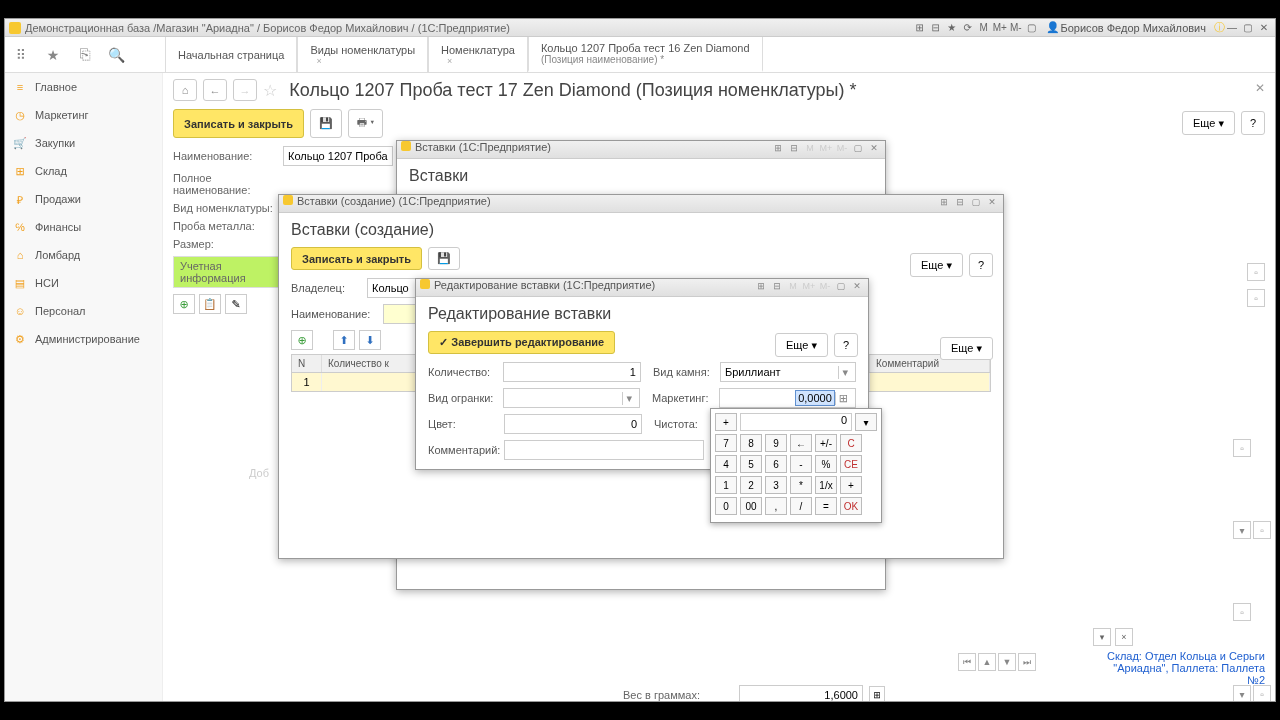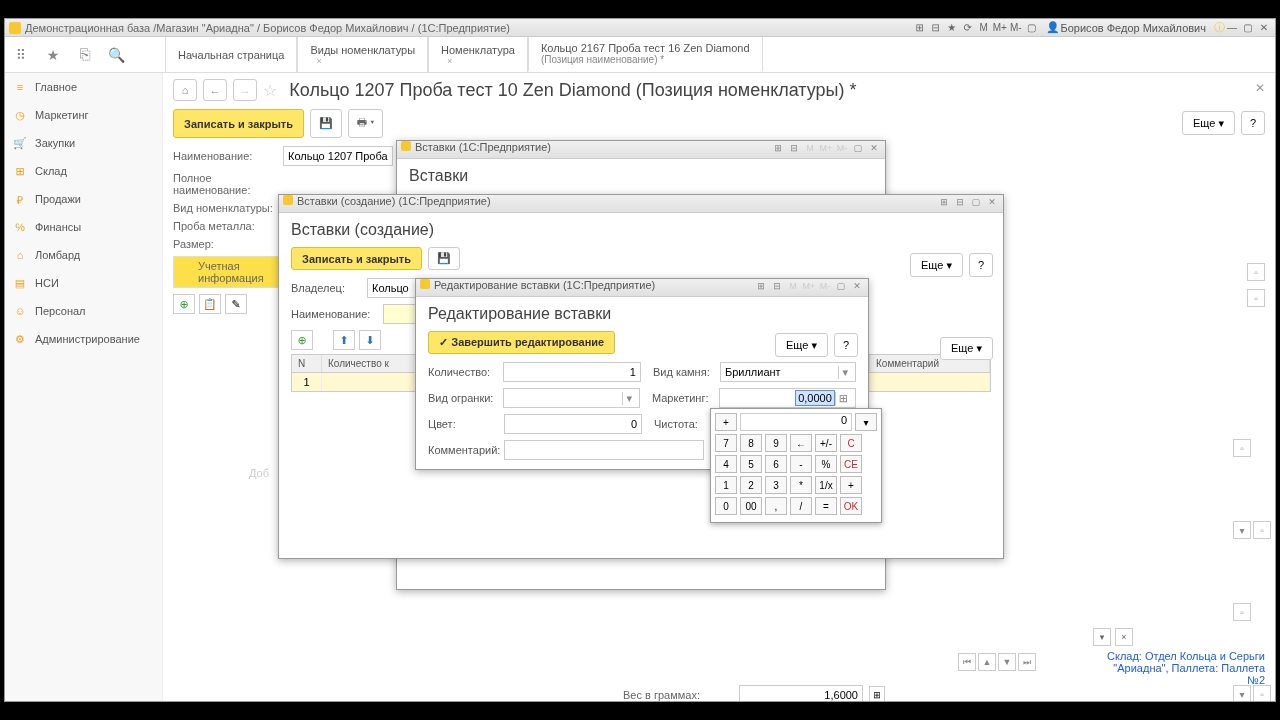--- a/index.html
+++ b/index.html
@@ -126,21 +126,21 @@
         </div>
       <div class="tab">
           <span>Виды номенклатуры</span>
           <span class="close">×</span>
         </div>
       <div class="tab">
           <span>Номенклатура</span>
           <span class="close">×</span>
         </div>
       <div class="tab active">
-        <span>Кольцо 2167 Проба тест 16 Zen Diamond</span>
+        <span>Кольцо 1207 Проба тест 16 Zen Diamond</span>
         <span class="tabsub">(Позиция наименование) *</span>
       </div>
     </div>
   </div>
 
   <div class="layout">
 
     <div class="sidebar">
       <div class="sideitem">
           <span class="sicon">≡</span>
@@ -184,21 +184,21 @@
         </div>
     </div>
 
     <div class="main">
       <span class="closex">✕</span>
       <div class="headerrow">
         <span class="navbtn">⌂</span>
         <span class="navbtn">←</span>
         <span class="navbtn" style="color:#ccc">→</span>
         <span class="star">☆</span>
-        <span class="pagetitle">Кольцо 1207 Проба тест 10 Zen Diamond (Позиция номенклатуры) *</span>
+        <span class="pagetitle">Кольцо 1207 Проба тест 17 Zen Diamond (Позиция номенклатуры) *</span>
       </div>
       <div class="actionrow">
         <button class="ybtn">Записать и закрыть</button>
         <button class="gbtn">💾</button>
         <button class="gbtn">🖶 ▾</button>
       </div>
       <div class="morefar">
         <button class="ebtn"><span>Еще</span> ▾</button>
         <button class="qbtn">?</button>
       </div>
@@ -213,21 +213,21 @@
       <div class="formrow">
           <span class="lbl">Вид номенклатуры:</span>
         </div>
       <div class="formrow">
           <span class="lbl">Проба металла:</span>
         </div>
       <div class="formrow">
           <span class="lbl">Размер:</span>
         </div>
       <div class="formrow">
-          <span class="lbl" style="background:#fde047;border:1px solid #ddd;padding:3px 24px;width:119px">Учетная информация</span>
+          <span class="lbl" style="background:#bef264;border:1px solid #ddd;padding:3px 6px;width:119px">Учетная информация</span>
         </div>
 
       <div class="toolstrip" style="margin-top:4px">
         <span class="tbtn green">⊕</span>
         <span class="tbtn">📋</span>
         <span class="tbtn">✎</span>
       </div>
 
       <div class="addtext" style="position:absolute;left:86px;top:388px">Доб</div>
 

